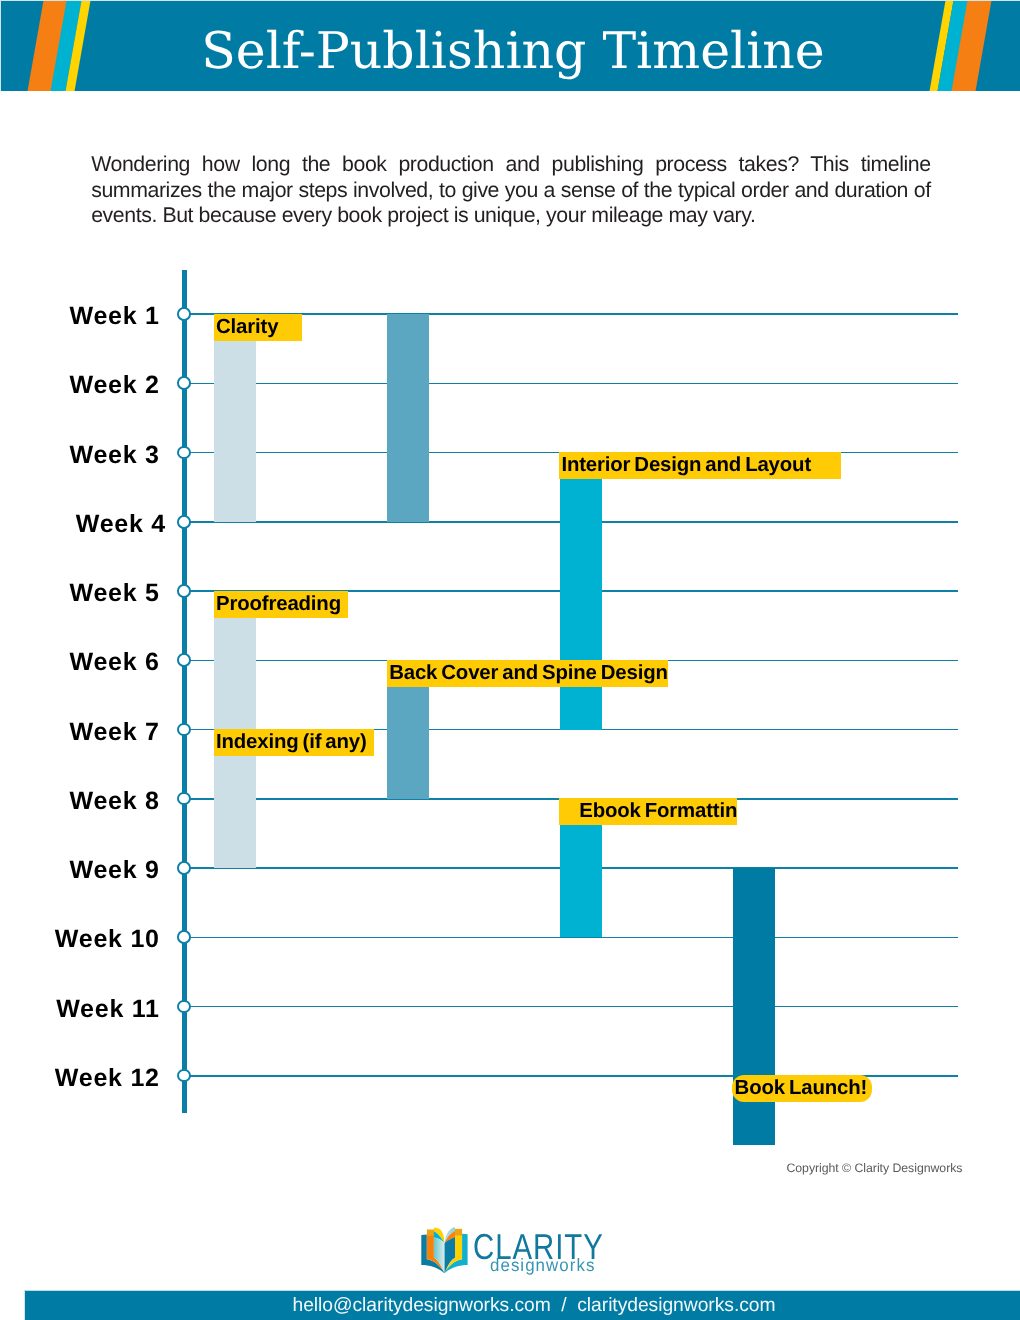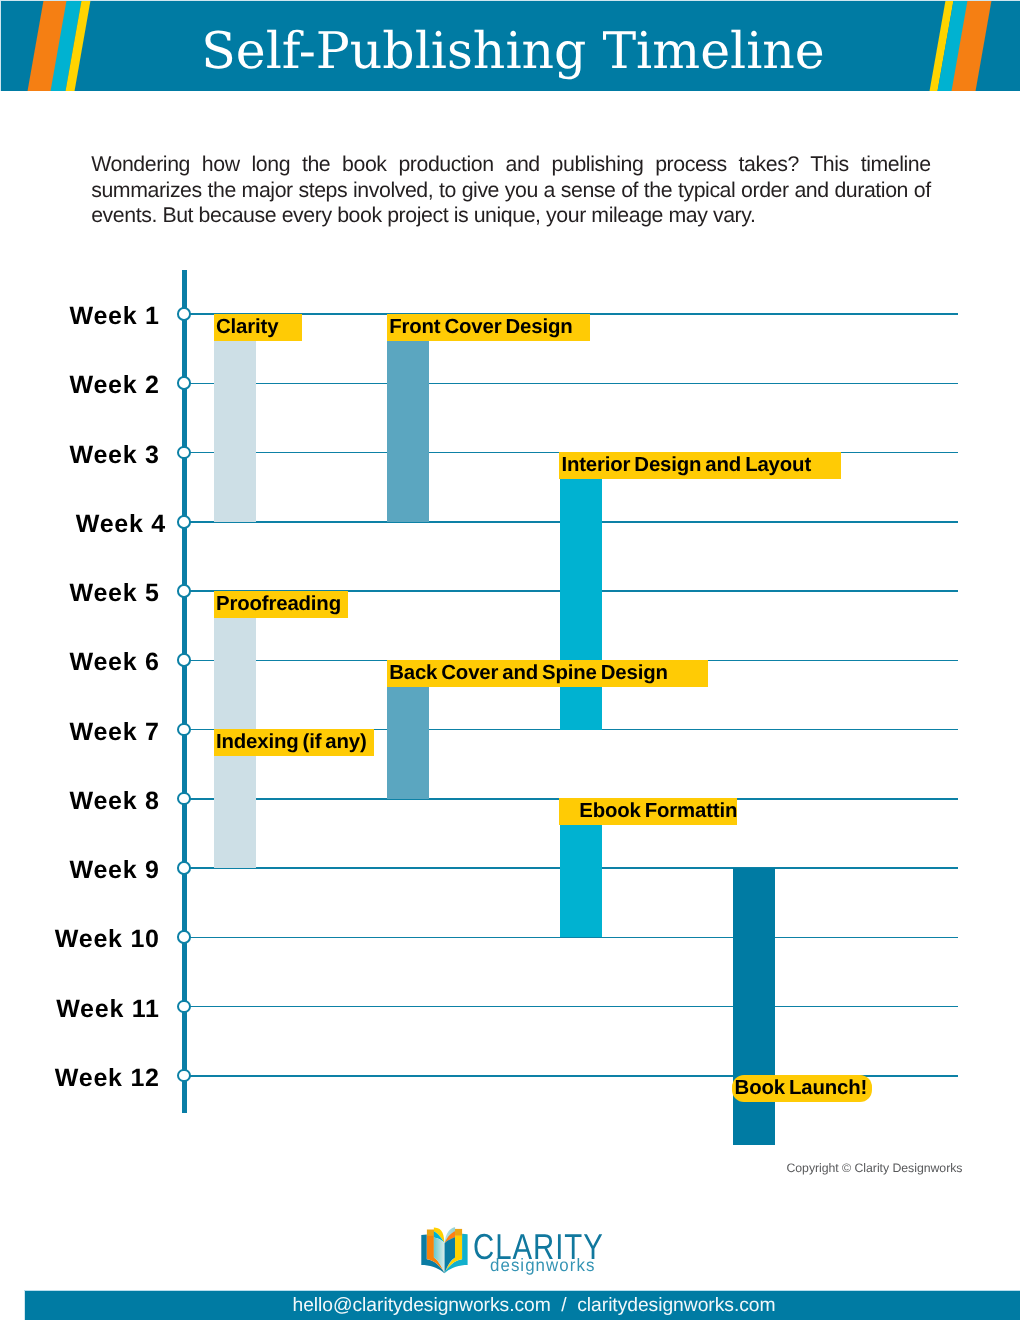--- a/index.html
+++ b/index.html
@@ -100,24 +100,23 @@
       <div class="wklabel" style="right: 860.3px; top: 786.88px;">Week 8</div>
       <div class="node" style="left: 177.2px; top: 861.12px;"></div>
       <div class="wklabel" style="right: 860.3px; top: 856.12px;">Week 9</div>
       <div class="node" style="left: 177.2px; top: 930.36px;"></div>
       <div class="wklabel" style="right: 860.3px; top: 925.36px;">Week 10</div>
       <div class="node" style="left: 177.2px; top: 999.6px;"></div>
       <div class="wklabel" style="right: 860.3px; top: 994.6px;">Week 11</div>
       <div class="node" style="left: 177.2px; top: 1068.84px;"></div>
       <div class="wklabel" style="right: 860.3px; top: 1063.84px; text-align: center;">Week 12</div>
       <div class="taglabel" style="left: 213.8px; top: 313.8px; width: 88px;">Clarity</div>
-      <div class="taglabel" style="left: 387px; top: 313.8px; width: 203px;">Front Cover Design</div>
       <div class="taglabel" style="left: 559.2px; top: 452.28px; width: 282px;">Interior Design and Layout</div>
       <div class="taglabel" style="left: 213.8px; top: 590.76px; width: 134px;">Proofreading</div>
-      <div class="taglabel" style="left: 387px; top: 660px; width: 321px;">Back Cover and Spine Design</div>
+      <div class="taglabel" style="left: 387px; top: 660px; width: 281px;">Back Cover and Spine Design</div>
       <div class="taglabel" style="left: 213.8px; top: 729.24px; width: 160px;">Indexing (if any)</div>
       <div class="taglabel" style="left: 559.2px; top: 798.48px; width: 178px; padding-left: 20px;">Ebook Formatting</div>
       <div class="taglabel" style="left: 732.4px; top: 1075.44px; width: 140px; border-radius: 12px;">Book Launch!</div>
       <div class="axis"></div>
     </div>
 
   <div class="copyright">Copyright © Clarity Designworks</div>
 
   <div class="logo">
     <svg width="47" height="47" viewBox="0 0 47 47">

